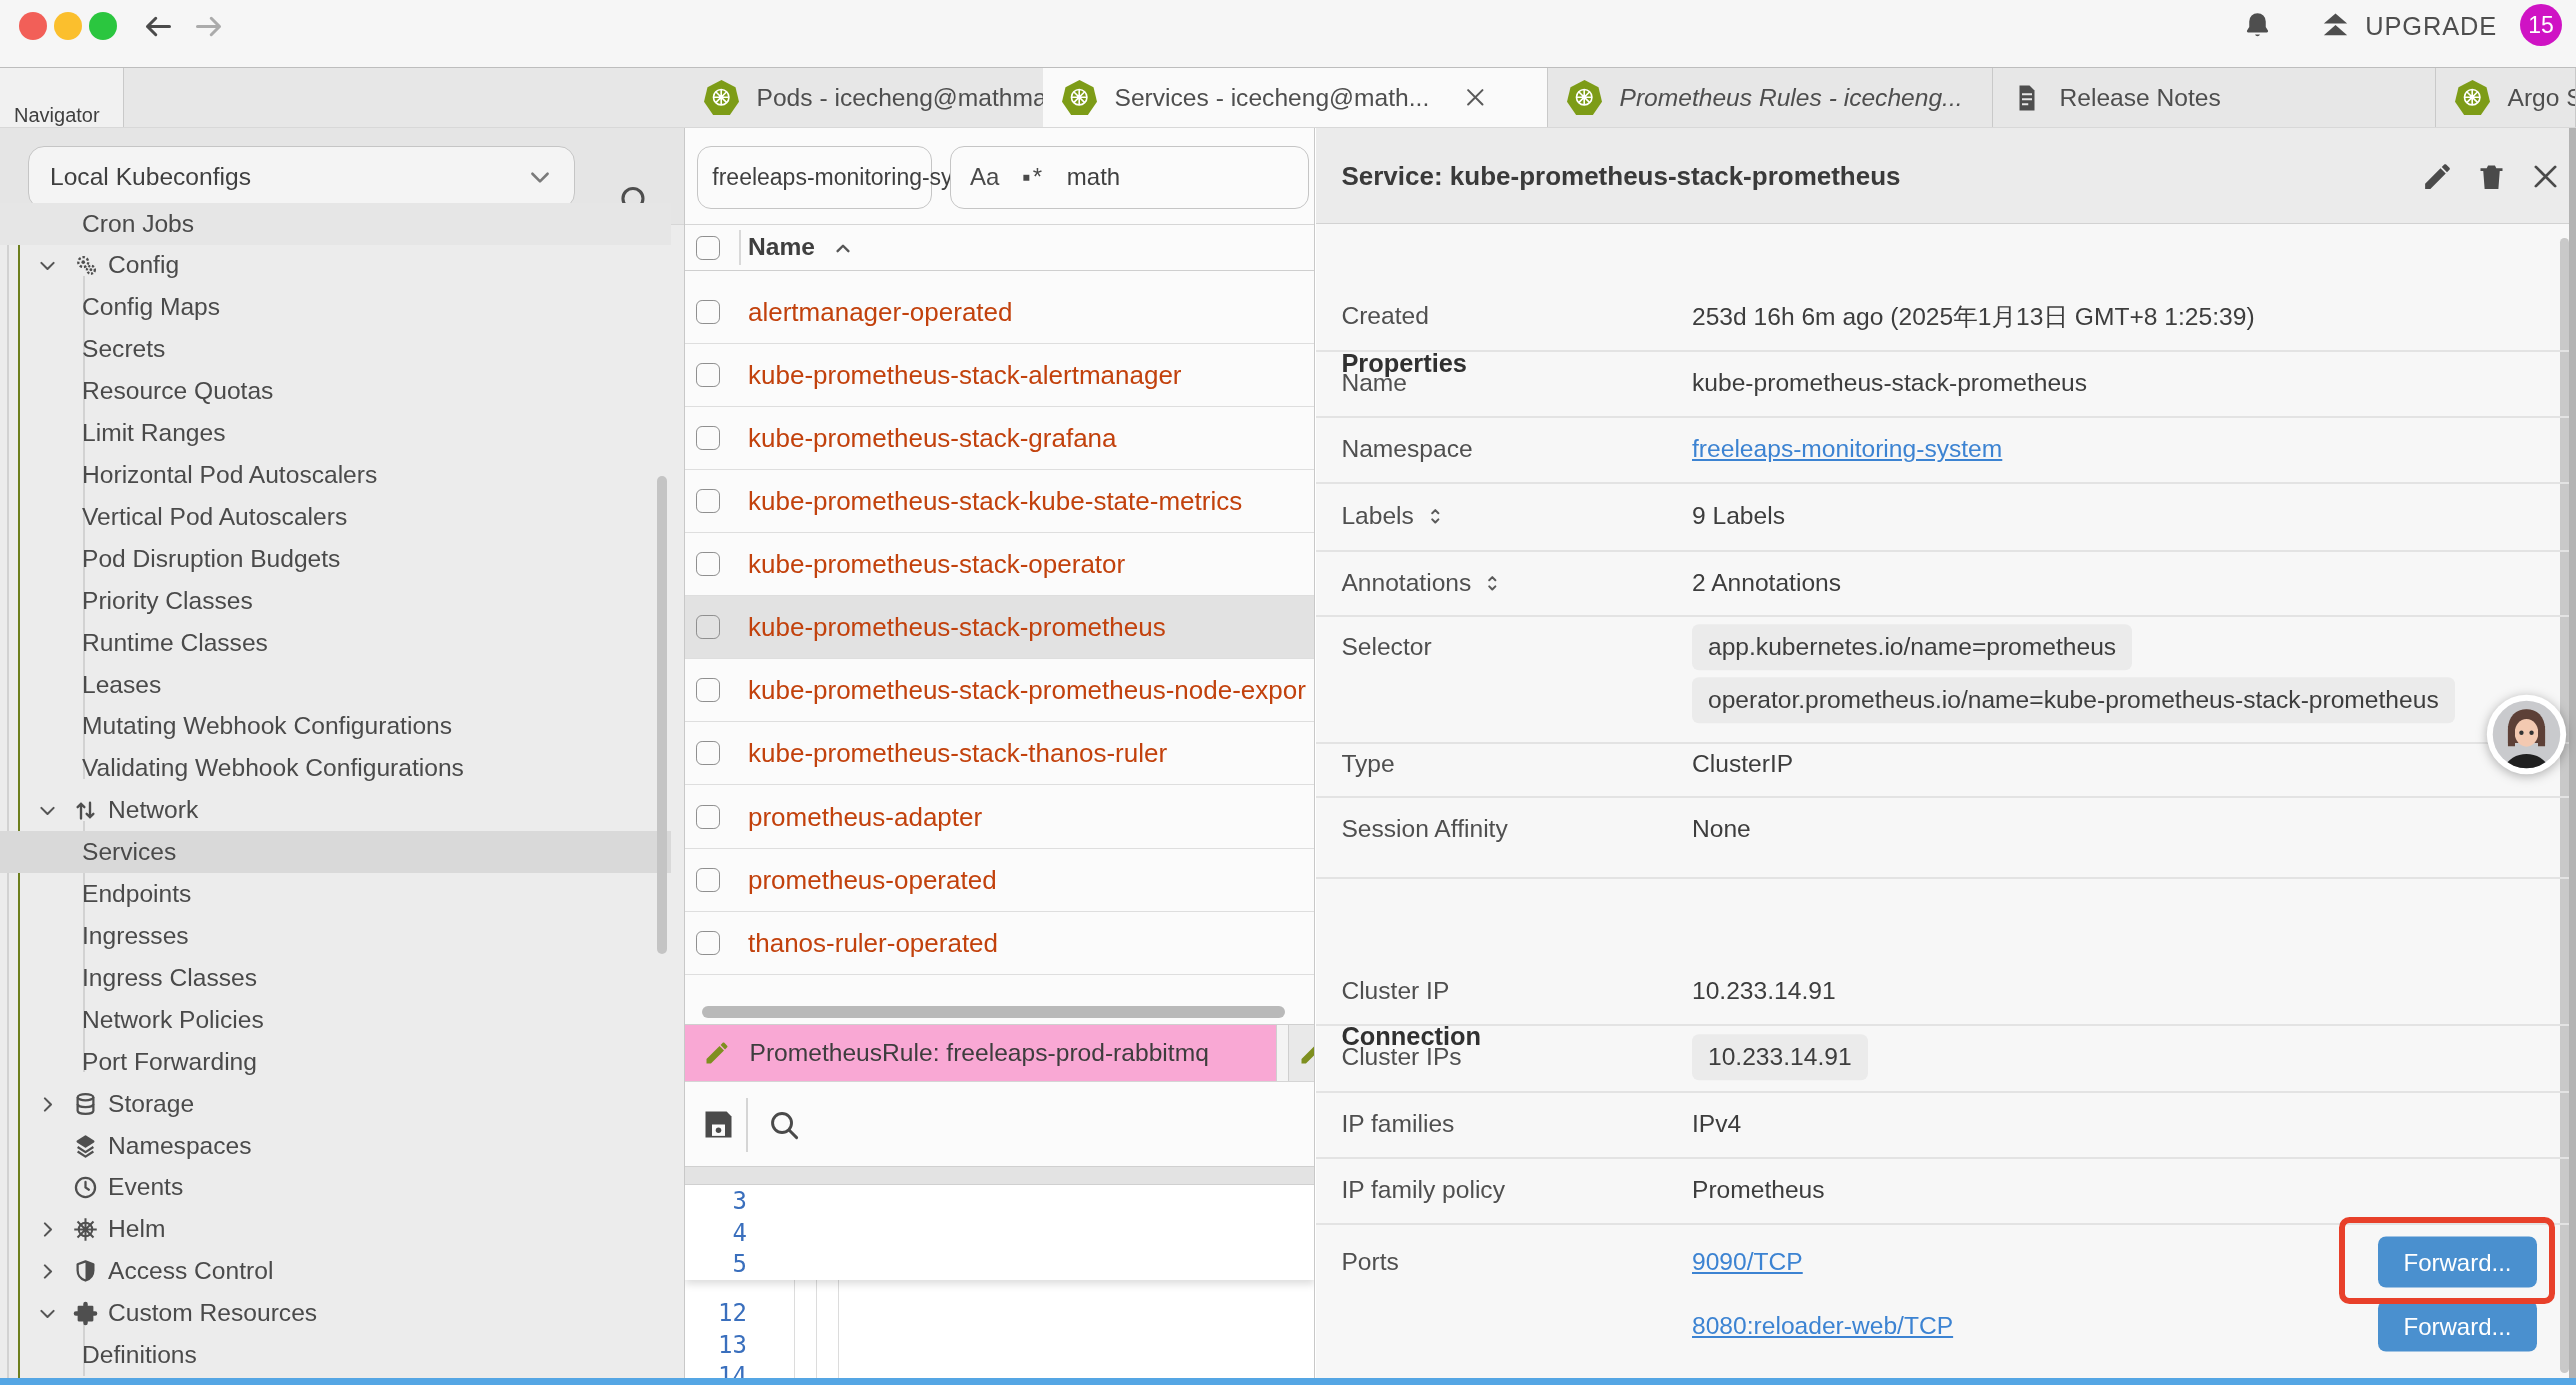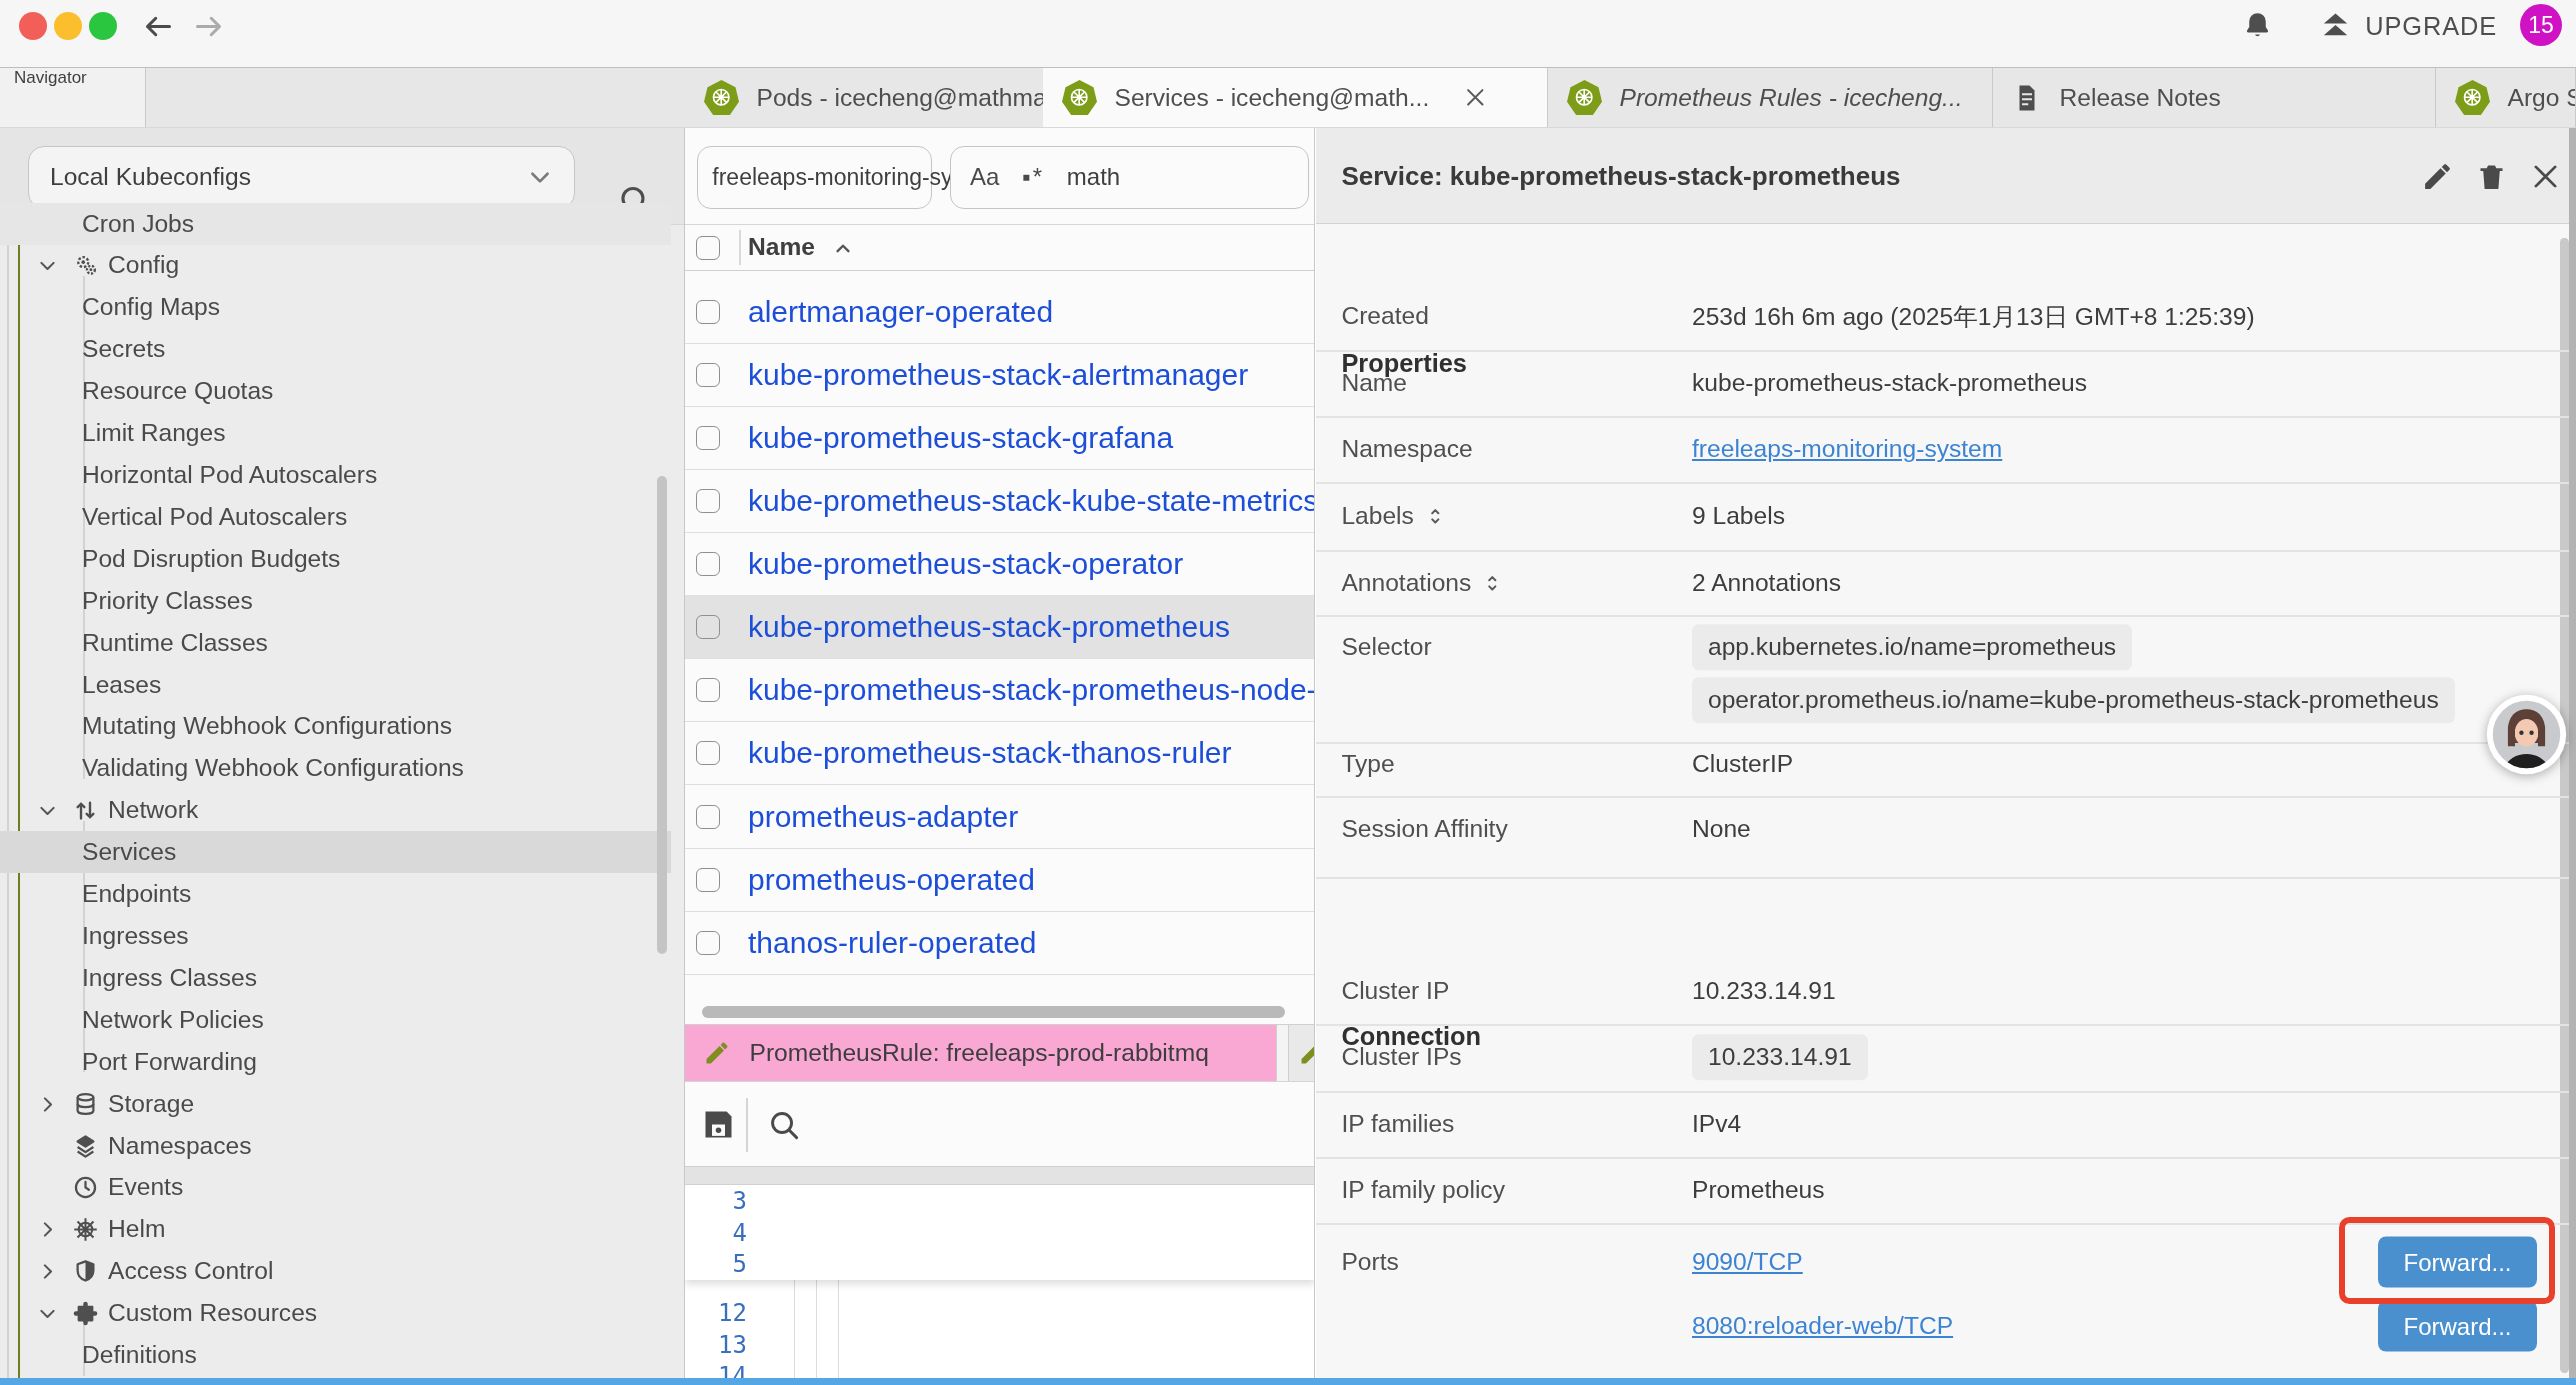--- a/index.html
+++ b/index.html
@@ -17,21 +17,21 @@
   .tl.green { left:89px; background:#2bc63f; }
   .nav-arrow { position:absolute; top:9.6px; width:33px; height:33px; color:#4b4b4b; }
   .nav-arrow.fwd { color:#ababab; }
   .bell { position:absolute; top:8.8px; left:2241px; width:33px; height:33px; color:#4e4e4e; }
   .upgrade { position:absolute; top:8.8px; left:2318px; height:35px; display:flex; align-items:center; gap:12.3px; color:#4e4e4e; font-size:25.4px; letter-spacing:0.9px; }
   .upgrade .icon { width:35px; height:35px; color:#4e4e4e; }
   .count-badge { position:absolute; left:2520px; top:4.4px; width:42px; height:42px; border-radius:50%; background:#cf13c4; color:#fff; font-size:23px; display:flex; align-items:center; justify-content:center; }
 
   
   .tabstrip { position:absolute; left:0; top:67px; width:2576px; height:61px; background:#e7e7e7; border-top:1.8px solid #bdbdbd; border-bottom:0.9px solid #d8d8d8; }
-  .nav-tab { position:absolute; left:0; top:0; width:146px; height:100%; background:#f1f1f1; border-right:1.8px solid #c9c9c9; display:flex; align-items:flex-start; padding-left:14px; font-size:17px; color:#3f3f3f; }
+  .nav-tab { position:absolute; left:0; top:0; width:124px; height:100%; background:#f1f1f1; border-right:1.8px solid #c9c9c9; display:flex; align-items:flex-end; padding-left:14px; font-size:20px; color:#3f3f3f; }
   .tab { position:absolute; top:0; height:100%; display:flex; align-items:center; gap:17.5px; padding-left:19px; font-size:24.6px; color:#4e4e4e; border-right:1.8px solid #c9c9c9; overflow:hidden; white-space:nowrap; }
   .tab.active { background:#fafafa; }
   .tab .k8s { width:35px; height:35px; background:#7d9c17; flex:0 0 auto;
     clip-path:polygon(50% 0%, 90% 21%, 100% 62%, 74% 100%, 26% 100%, 0% 62%, 10% 21%); padding:5.3px; }
   .tab .doc { width:30px; height:30px; color:#4e4e4e; flex:0 0 auto; }
   .tab .close { width:24.6px; height:24.6px; color:#5a5a5a; margin-left:16px; flex:0 0 auto; }
   .tab.italic span.lbl { font-style:italic; }
 
   
   .sidebar { position:absolute; left:0; top:128px; width:685px; height:1257px; background:#e5e5e5; border-right:1.8px solid #c8c8c8; overflow:hidden; }
@@ -56,21 +56,21 @@
   .search-box .case { color:#4a4a4a; }
   .search-box .regex { color:#4a4a4a; letter-spacing:1.8px; }
   .toolbar-line { position:absolute; left:0; top:96px; width:630px; height:0.9px; background:#d6d6d6; }
   .thead { position:absolute; left:0; top:97px; width:630px; height:46px; }
   .cbx { width:24px; height:24px; border:1.8px solid #8f8f8f; border-radius:6.1px; display:inline-block; }
   .thead .cbx { position:absolute; left:11.4px; top:10.5px; }
   .thead .col-div { position:absolute; left:54px; top:5.3px; width:1.8px; height:35px; background:#d9d9d9; }
   .thead .col-name { position:absolute; left:63px; top:8px; font-size:24.6px; font-weight:700; color:#3f3f3f; }
   .thead .caret { position:absolute; left:145px; top:10.5px; width:26px; height:26px; color:#555; }
   .thead { border-bottom:1.8px solid #cfcfcf; }
-  .srow { position:absolute; left:0; width:630px; height:63px; border-bottom:1.8px solid #dedede; font-size:30px; color:#1d4ed8; white-space:nowrap; }
+  .srow { position:absolute; left:0; width:630px; height:63px; border-bottom:1.8px solid #dedede; font-size:26px; color:#c2410c; white-space:nowrap; }
   .srow .cbx { position:absolute; left:11.4px; top:19px; }
   .srow .nm { position:absolute; left:63px; top:50%; transform:translateY(-50%); }
   .srow.sel { background:#e2e2e2; }
   .h-scroll { position:absolute; left:16.7px; top:878px; width:583px; height:12.3px; border-radius:6.1px; background:#b9b9b9; }
   .ed-tabs { position:absolute; left:0; top:896px; width:630px; height:58px; background:#f4f4f4; border-top:1.8px solid #cfcfcf; border-bottom:1.8px solid #d5d5d5; }
   .ed-tab { position:absolute; left:0; top:0; height:100%; width:592px; background:#f9a8d4; border-right:1.8px solid #cfcfcf; display:flex; align-items:center; gap:19px; padding-left:17.5px; font-size:24.6px; color:#3d3d3d; white-space:nowrap; overflow:hidden; }
   .ed-tab .pencil, .ed-tab2 .pencil { width:28px; height:28px; color:#7e8f1f; flex:0 0 auto; }
   .ed-tab2 { position:absolute; left:603px; top:0; height:100%; width:26px; background:#e9e9e9; border-left:1.8px solid #cfcfcf; display:flex; align-items:center; padding-left:8.8px; overflow:hidden; }
   .ed-toolbar { position:absolute; left:0; top:956px; width:630px; height:82px; background:#fbfbfb; }
   .ed-toolbar .save { position:absolute; left:14px; top:21px; width:39px; height:39px; color:#4a4a4a; }

